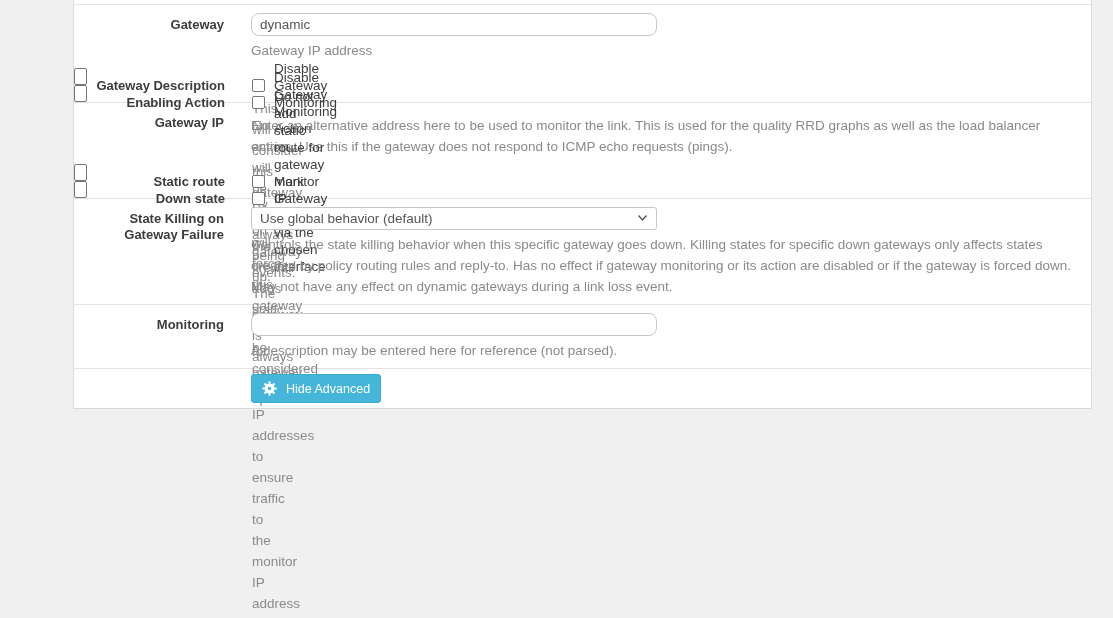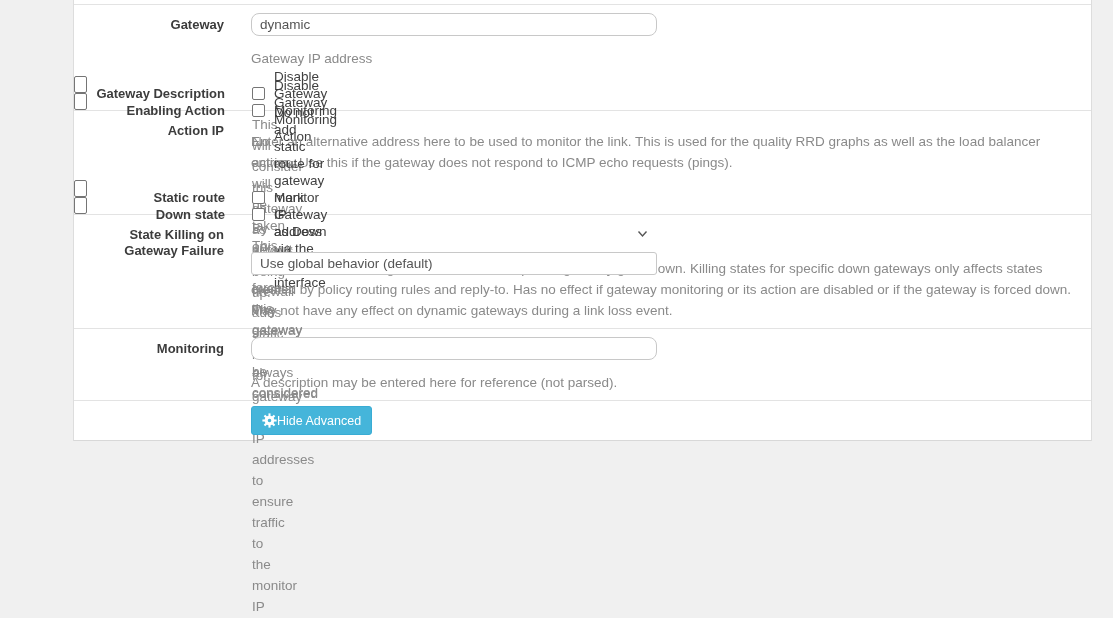--- a/index.html
+++ b/index.html
@@ -47,21 +47,21 @@
     border:1px solid #c8c8c8;
     border-radius:8px;
     padding:1px 8px;
     font-family:"Liberation Sans", sans-serif;
     font-size:13.5px;
     color:#555;
     background:#fff;
     outline:none;
   }
   .help {
-    margin-top:12px;
+    margin-top:4px;
     color:#8a8a8a;
     font-size:13.5px;
     line-height:21px;
   }
   .cb-line {
     display:flex;
     align-items:center;
     height:17px;
     gap:9px;
     cursor:default;
@@ -81,35 +81,34 @@
     appearance:none; -webkit-appearance:none;
     width:100%; height:100%;
     border:1px solid #c8c8c8;
     border-radius:3px;
     padding:0 24px 0 8px;
     font-family:"Liberation Sans", sans-serif;
     font-size:13.5px;
     color:#555;
     background:#fff;
     outline:none;
-    margin-top:29px;
   }
   .select-chevron {
     position:absolute; right:9px; top:7px;
     pointer-events:none;
     line-height:0;
   }
   .footer-row {
     border-top:1px solid #e3e3e3;
     padding:5px 15px 5px 177px;
   }
   .btn-info {
     display:inline-flex;
     align-items:center;
-    gap:0;
+    gap:9px;
     height:29px;
     padding:0 10px;
     background:#45b5da;
     border:1px solid #39acd4;
     border-radius:3px;
     color:#fff;
     font-family:"Liberation Sans", sans-serif;
     font-size:12.5px;
     cursor:pointer;
   }
@@ -145,21 +144,21 @@
     <div class="content-col">
       <label class="cb-line">
         <input class="cb" type="checkbox" style="">
         <span class="cb-text">Disable Gateway Monitoring Action</span>
       </label>
       <div class="help">No action will be taken on gateway events. The gateway is always considered up.</div>
     </div>
   </div>
 
   <div class="frow">
-    <div class="label-col">Action IP</div>
+    <div class="label-col">Gateway IP</div>
     <div class="content-col">
       <div class="help">Enter an alternative address here to be used to monitor the link. This is used for the quality RRD graphs as well as the load balancer entries. Use this if the gateway does not respond to ICMP echo requests (pings).</div>
     </div>
   </div>
 
   <div class="frow cb">
     <div class="label-col">Static route</div>
     <div class="content-col">
       <label class="cb-line">
         <input class="cb" type="checkbox" style="">

